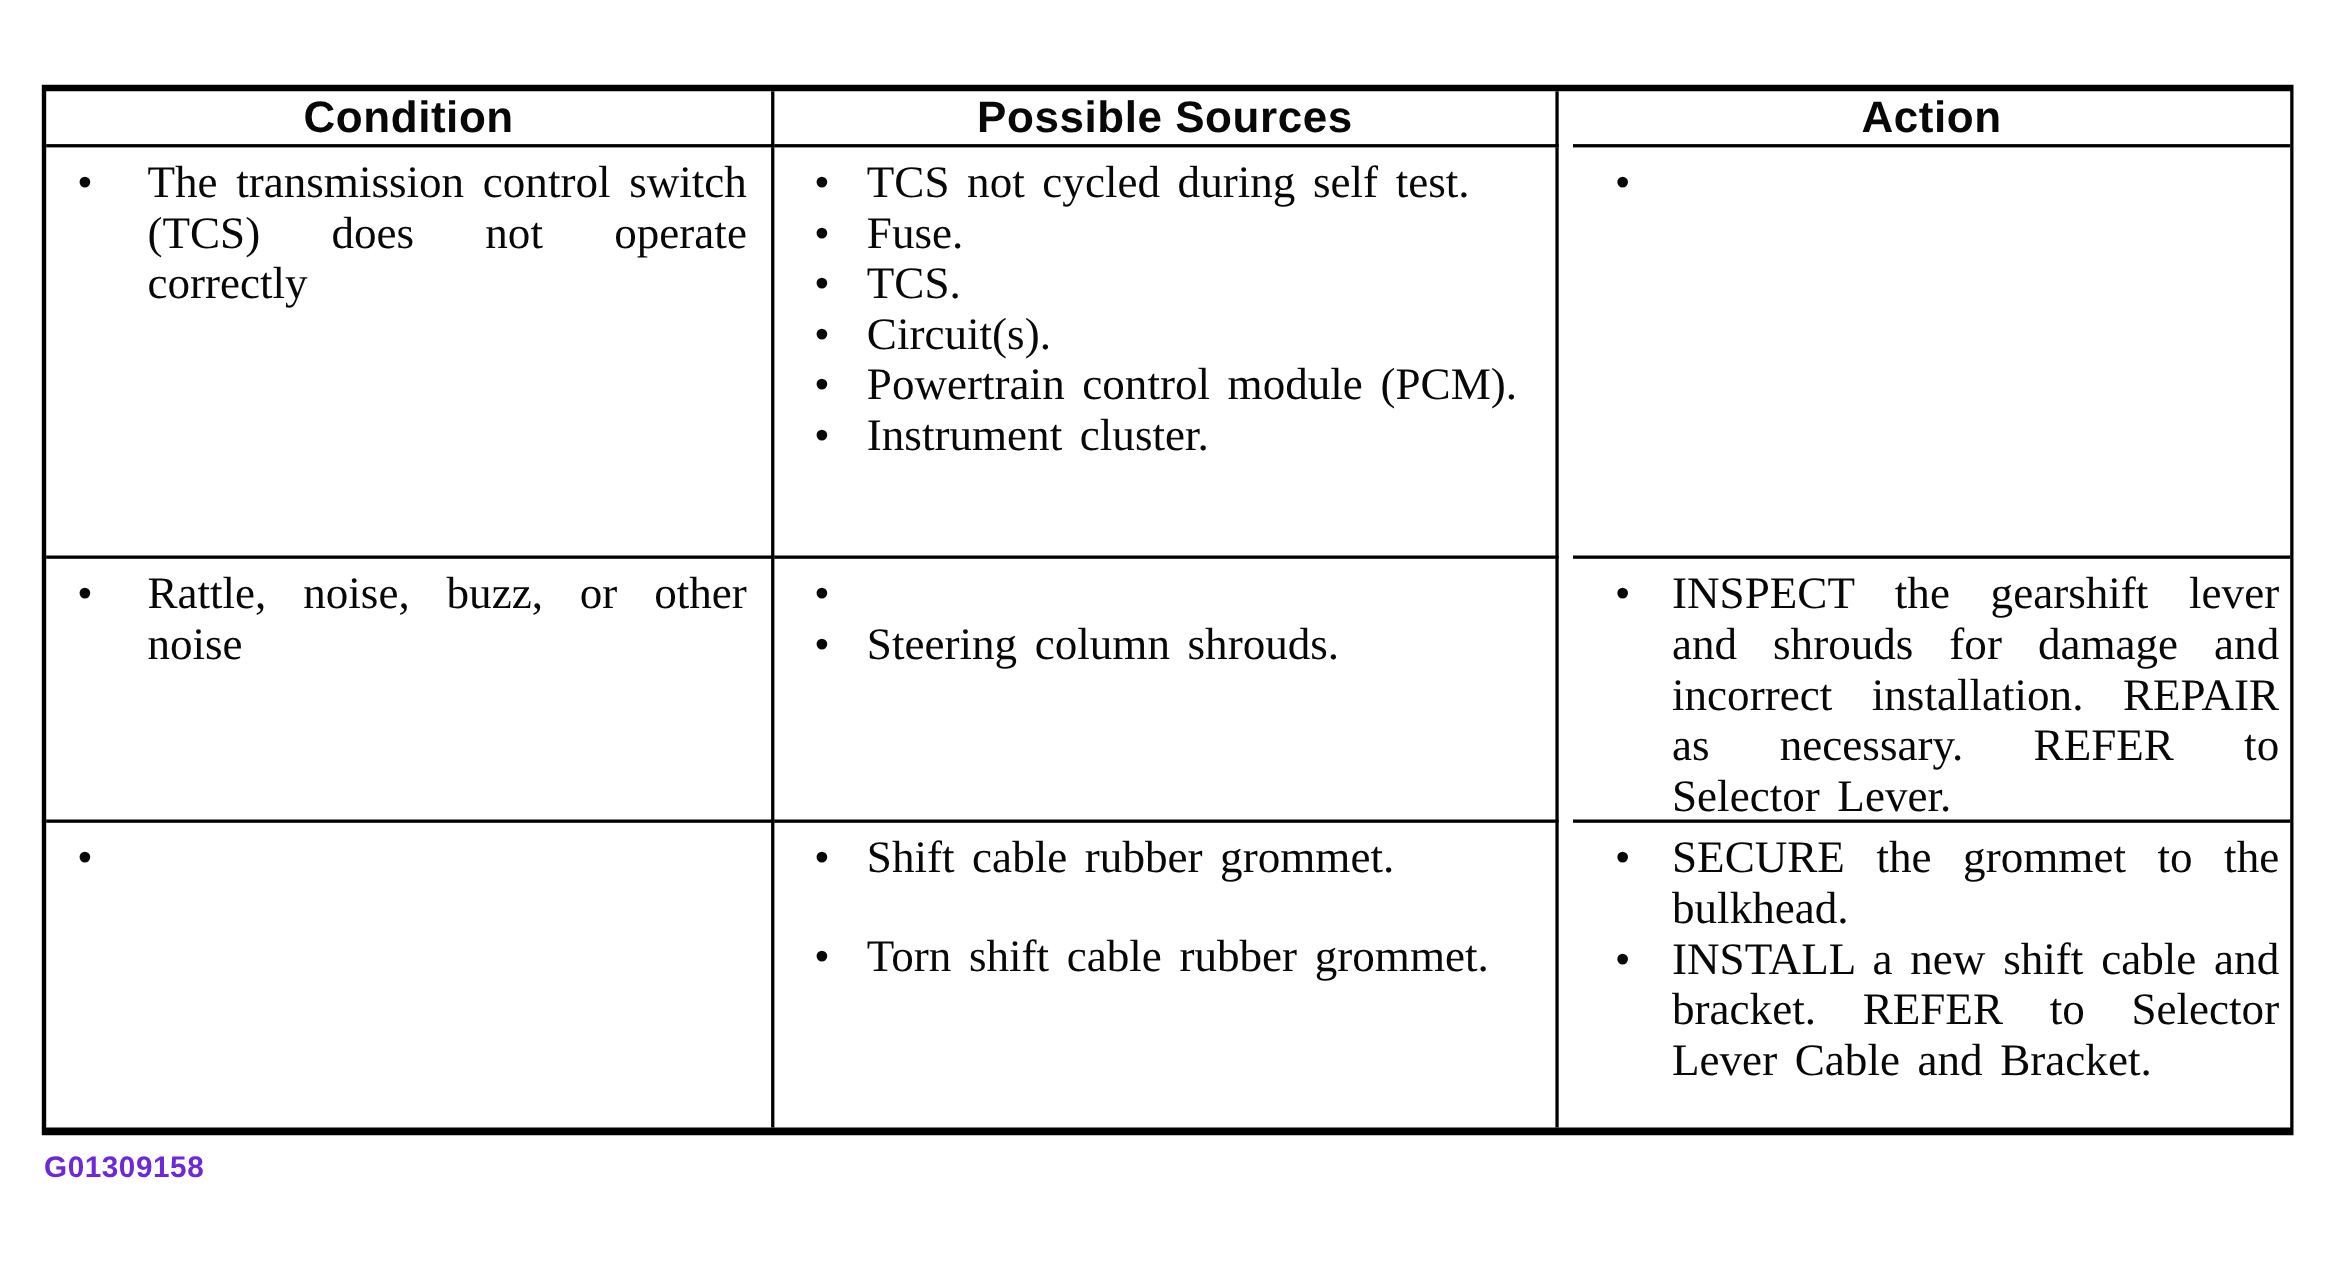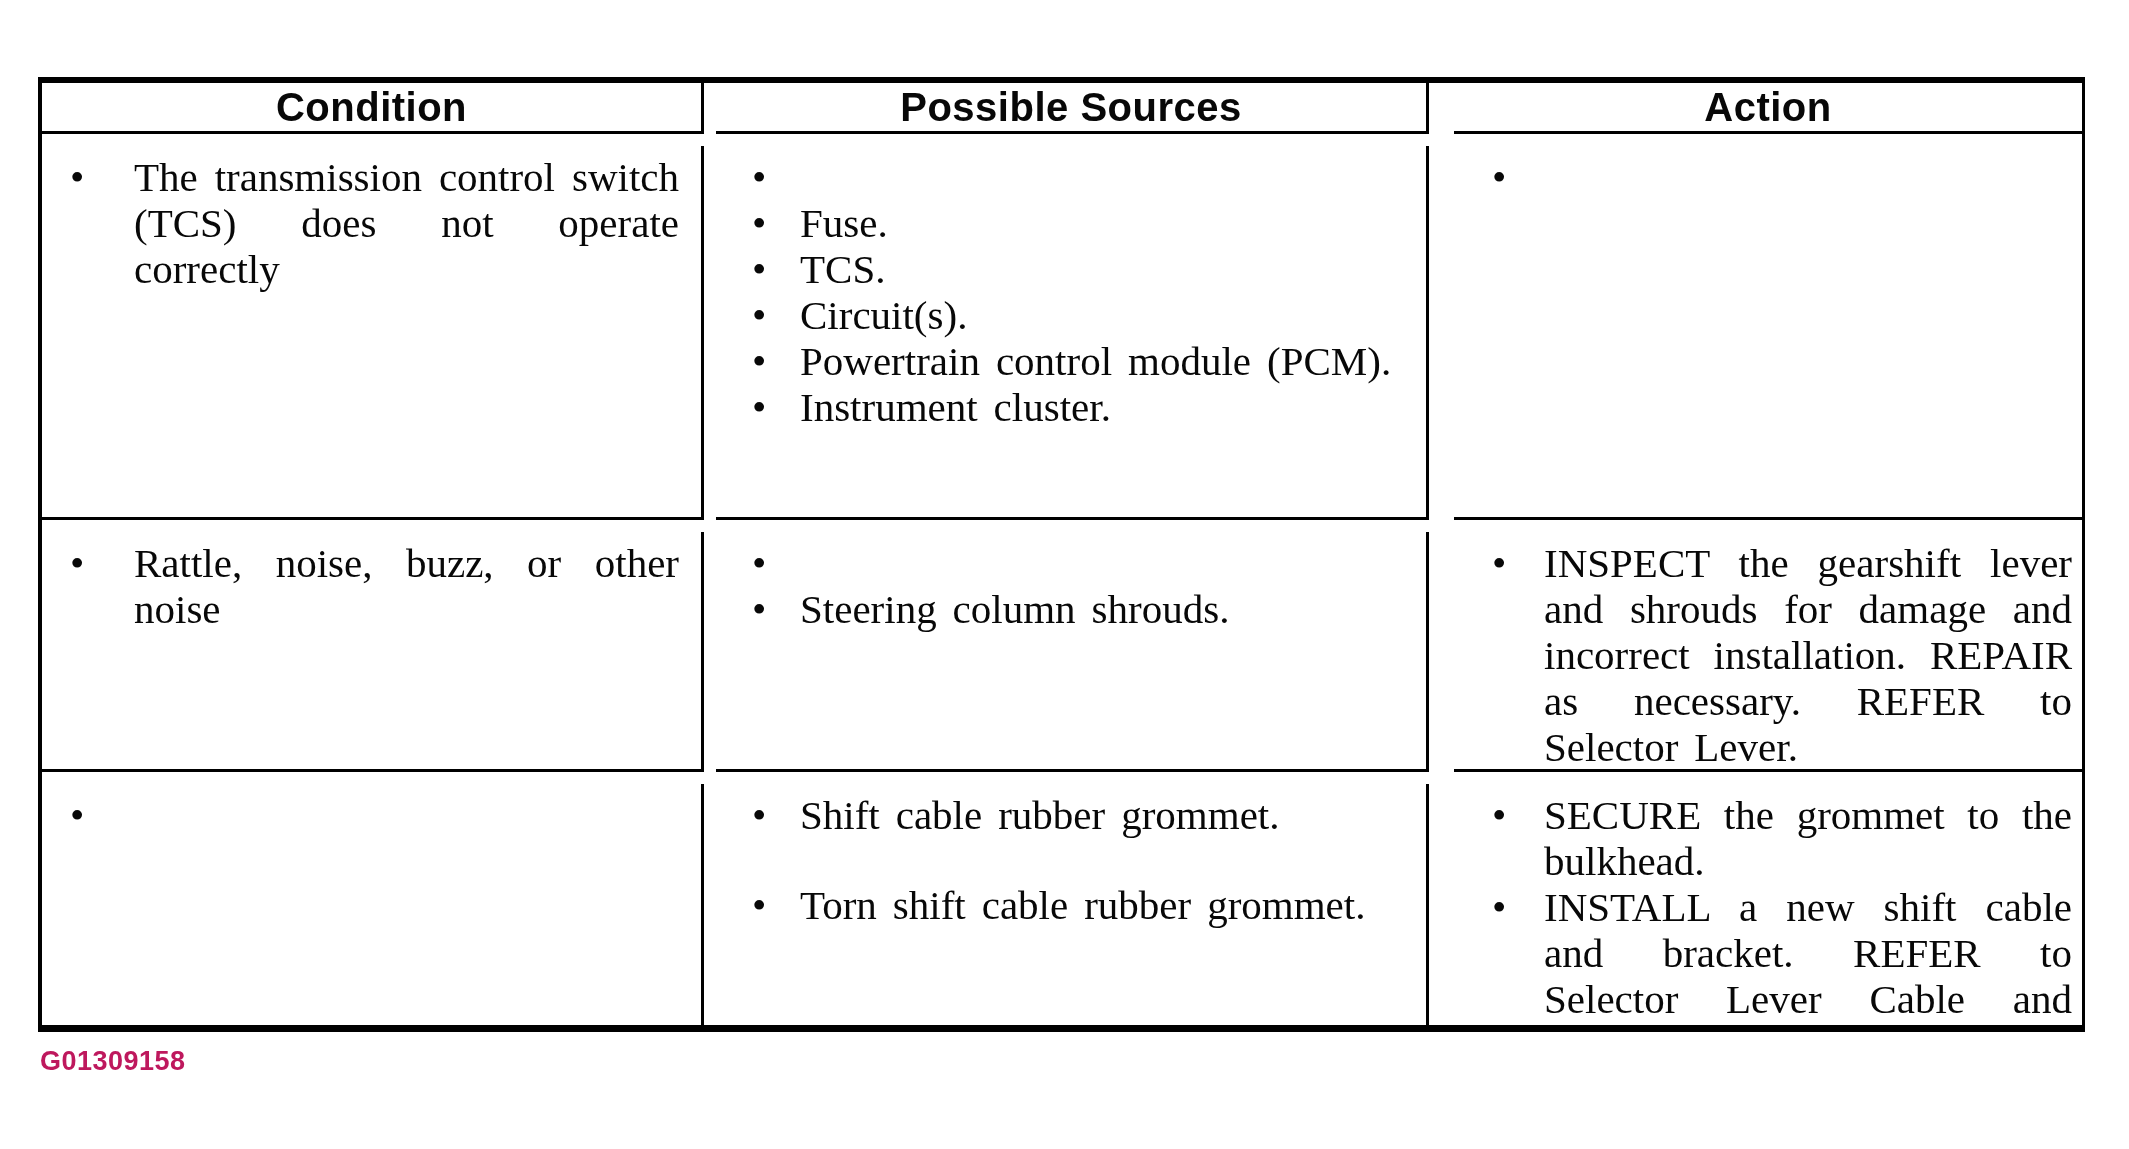--- a/index.html
+++ b/index.html
@@ -20,21 +20,20 @@
     height: 955px;
     box-sizing: border-box;
     border: 3px solid #000;
     border-left-width: 4px;
     border-top-width: 6px;
     border-bottom-width: 7px;
     display: grid;
     grid-template-columns: 662px 713px 1fr;
     grid-template-rows: 51px 374px 240px 1fr;
     background: #fff;
-    gap: 12px;
   }
   .cell {
     box-sizing: border-box;
     border-right: 3px solid #000;
     border-bottom: 3px solid #000;
     overflow: hidden;
   }
   .cell.col3 { border-right: none; margin-left: 13px; }
   .cell.row3 { border-bottom: none; }
   .header-cell {
@@ -72,21 +71,21 @@
   .col3 .bullet-text { max-width: 565px; }
   .bullet-item.spaced { margin-top: 44px; }
   .figure-id {
     position: absolute;
     left: 40px;
     top: 1046px;
     font-family: "Liberation Sans", sans-serif;
     font-weight: bold;
     font-size: 27px;
     letter-spacing: 0.5px;
-    color: #be185d;
+    color: #6d28d9;
   }
 </style>
 </head>
 <body>
 
 <div class="page">
 
   <div class="diag-table">
 
     <div class="cell col1 header-cell">
@@ -101,20 +100,21 @@
 
     <div class="cell col1 body-cell">
       <div class="bullet-item">
         <span class="bullet-marker">•</span>
         <span class="bullet-text">The transmission control switch (TCS) does not operate correctly</span>
       </div>
     </div>
     <div class="cell col2 body-cell">
       <div class="bullet-item">
         <span class="bullet-marker">•</span>
+        <span class="bullet-text">TCS not cycled during self test.</span>
       </div>
       <div class="bullet-item">
         <span class="bullet-marker">•</span>
         <span class="bullet-text">Fuse.</span>
       </div>
       <div class="bullet-item">
         <span class="bullet-marker">•</span>
         <span class="bullet-text">TCS.</span>
       </div>
       <div class="bullet-item">

